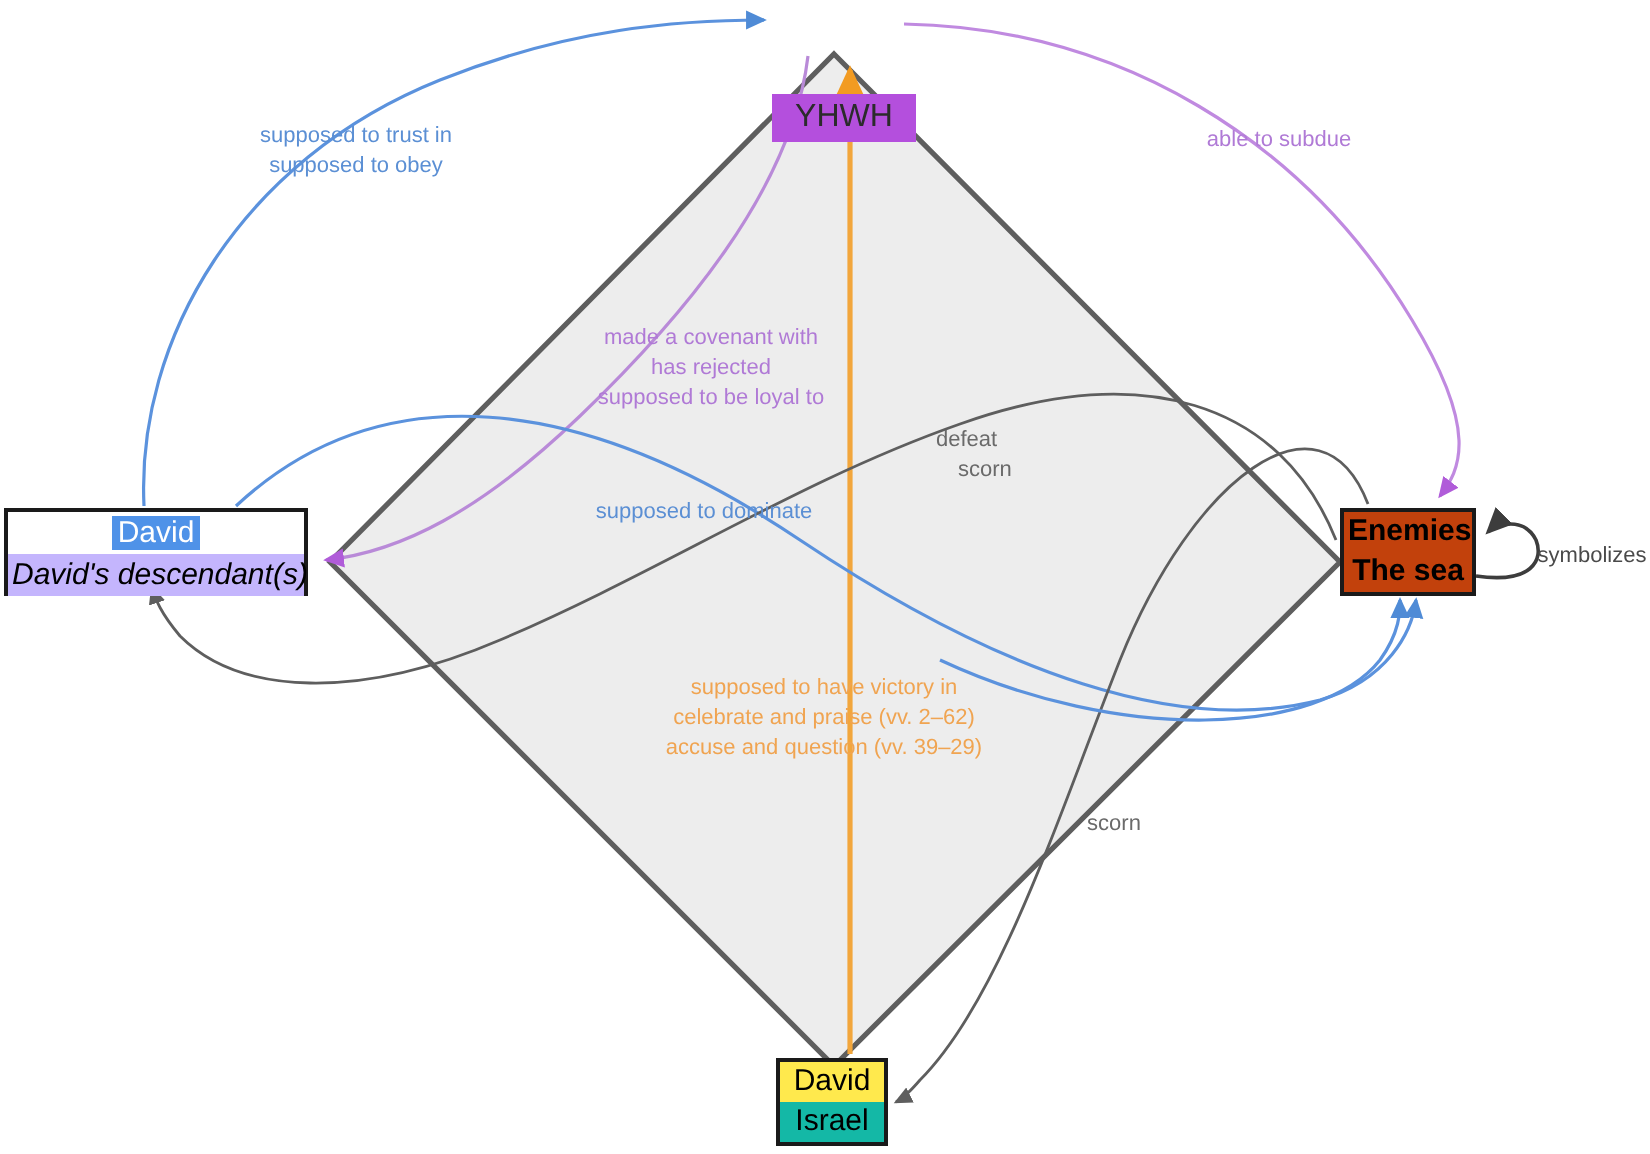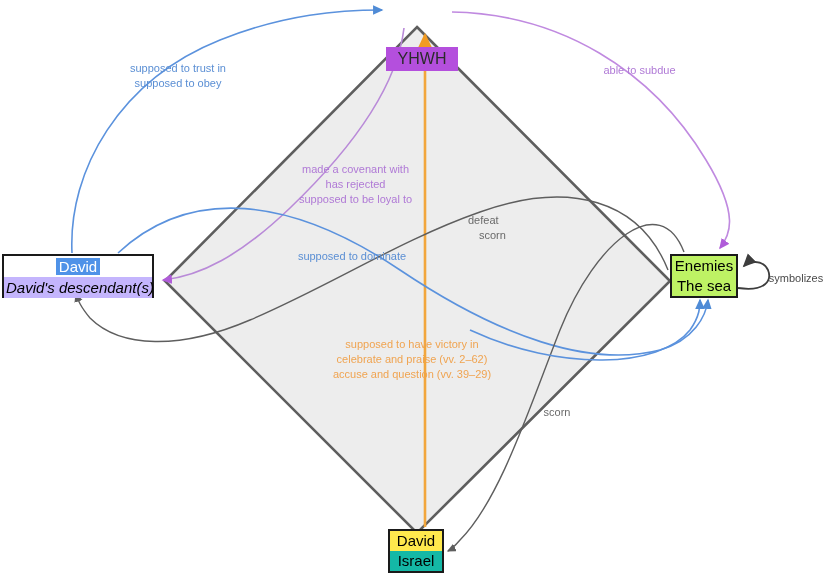--- a/index.html
+++ b/index.html
@@ -78,23 +78,24 @@
     font-style: italic;
   }
   
   #node-enemies {
     left: 670px;
     top: 254px;
     width: 68px;
     height: 44px;
   }
   #node-enemies .row {
-    background: #bef264;
-    line-height: 20px;
-    font-size: 15px;
+    background: #c2410c;
+    line-height: 20px;
+    font-size: 15px;
+    font-weight: bold;
   }
   
   #node-ethan {
     left: 388px;
     top: 529px;
     width: 56px;
     height: 44px;
   }
   #node-ethan .row-1 {
     background: #ffe94d;

